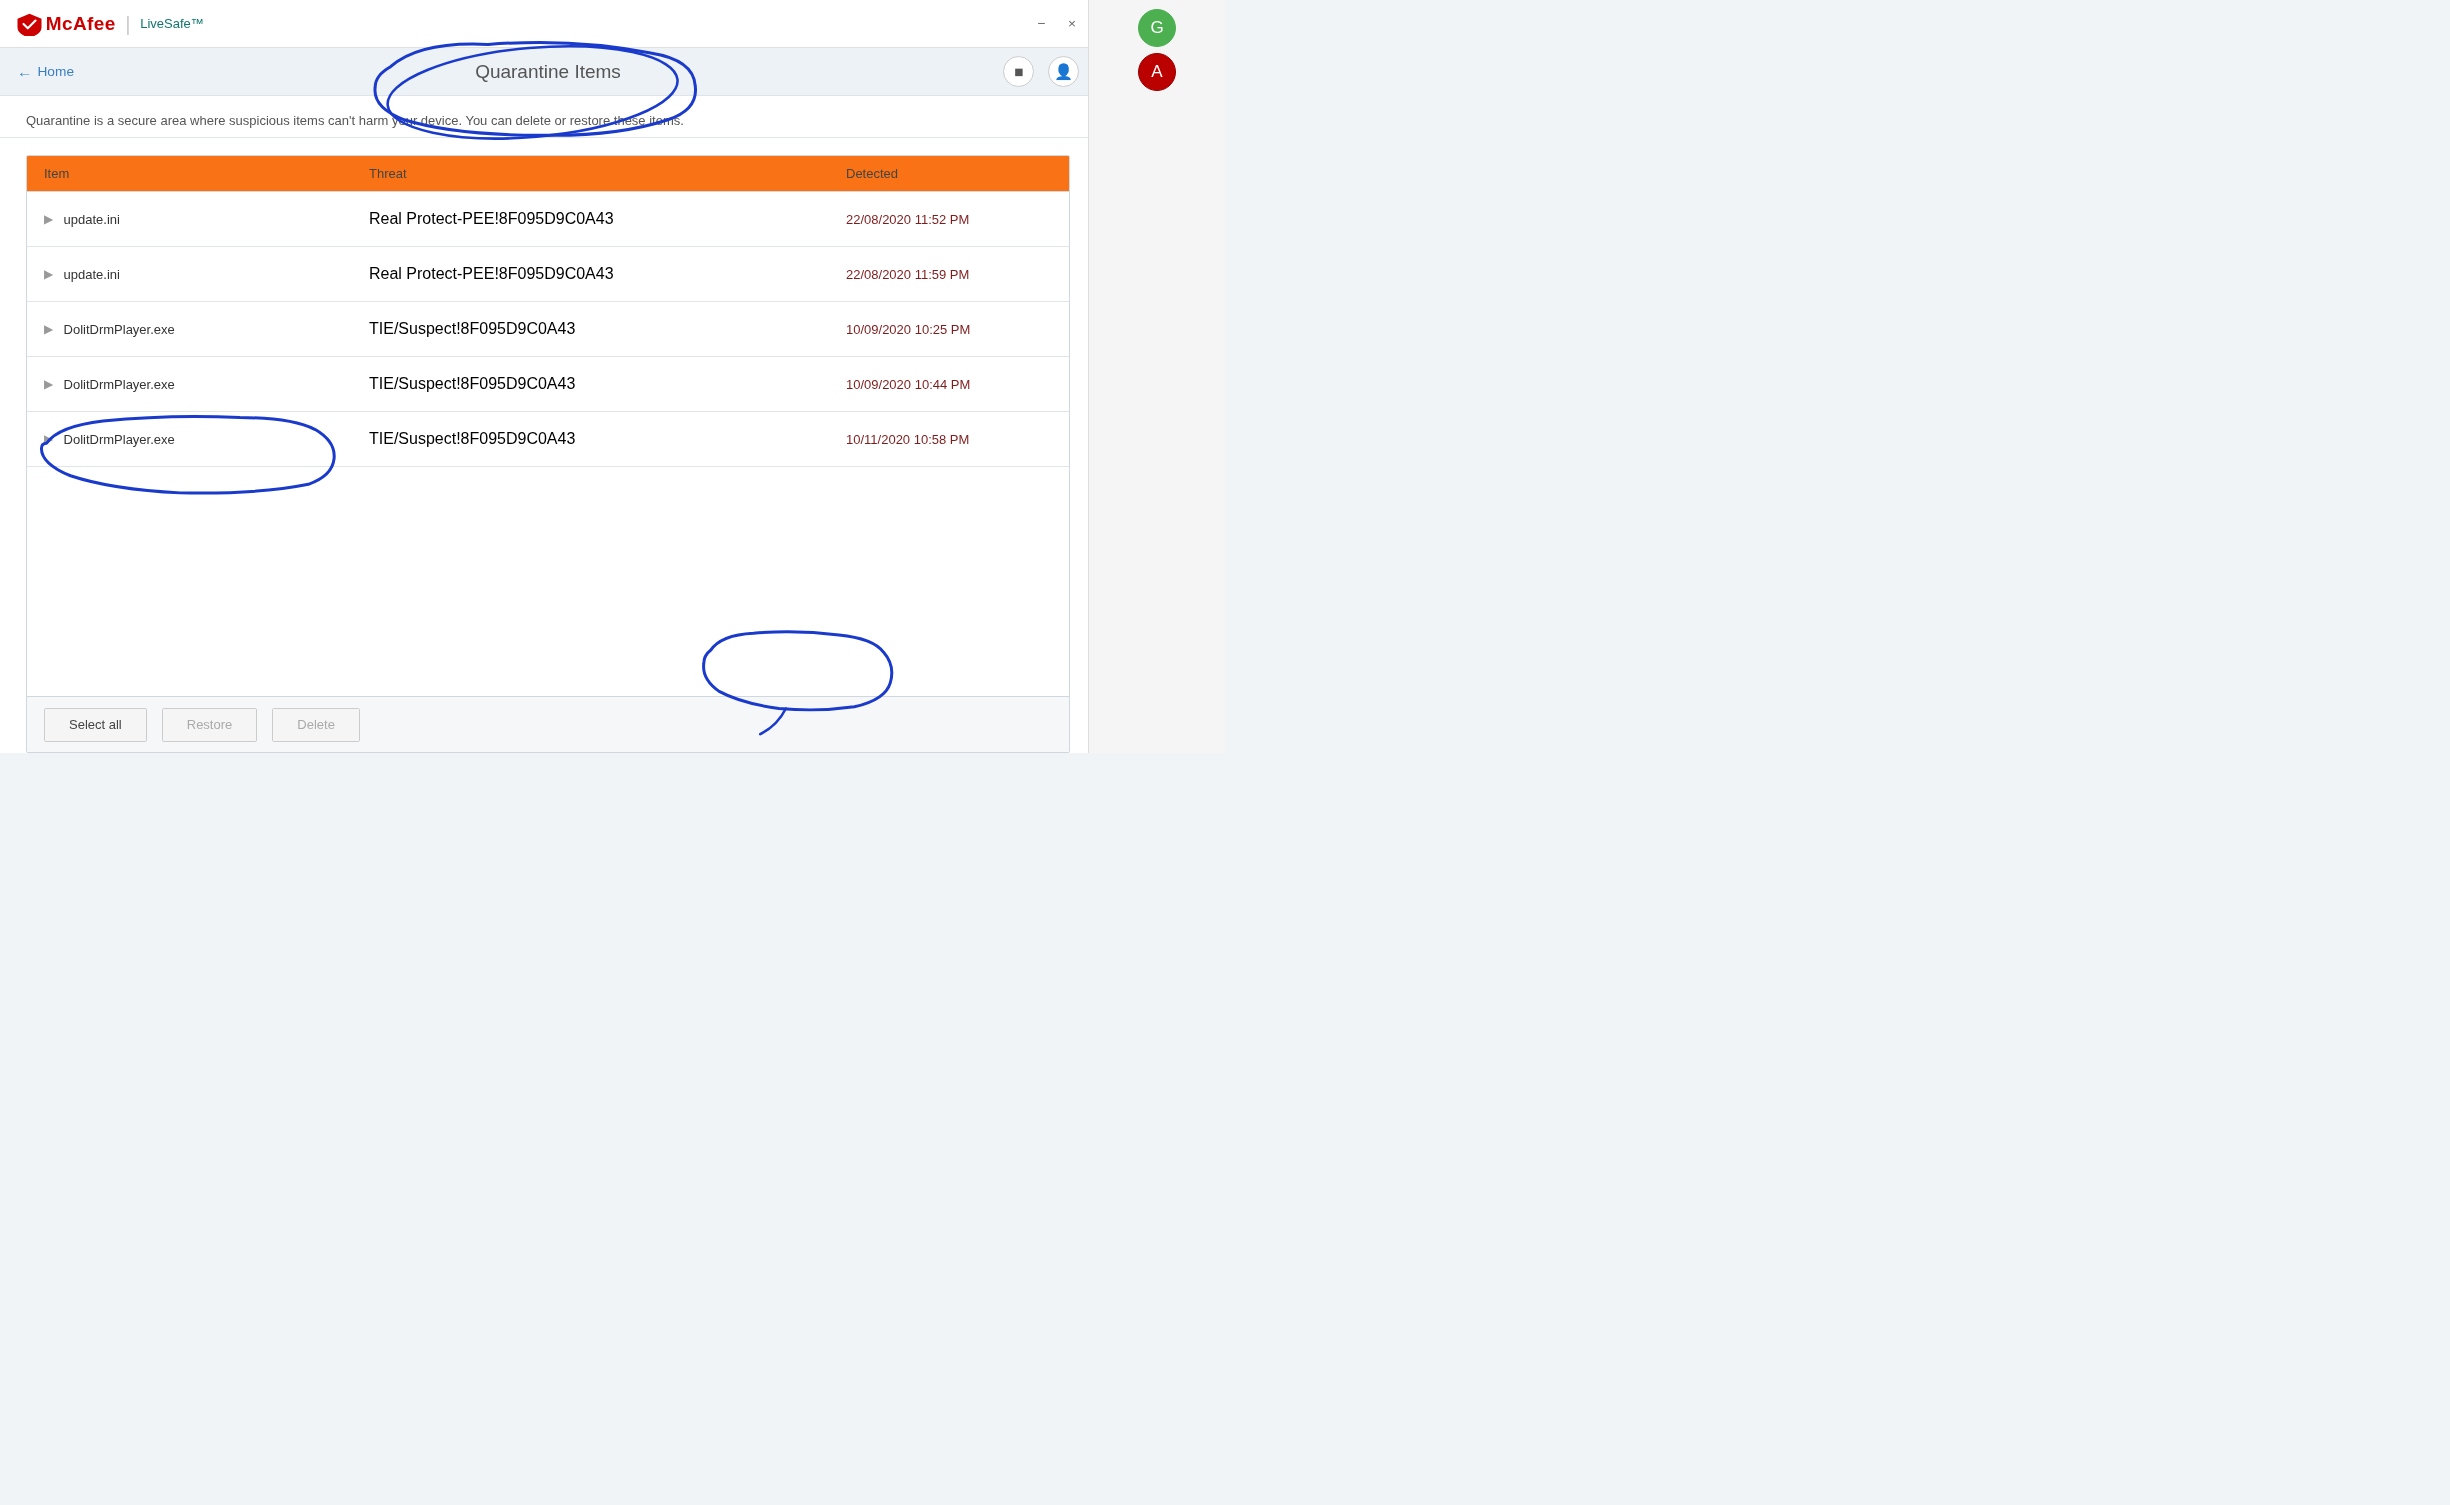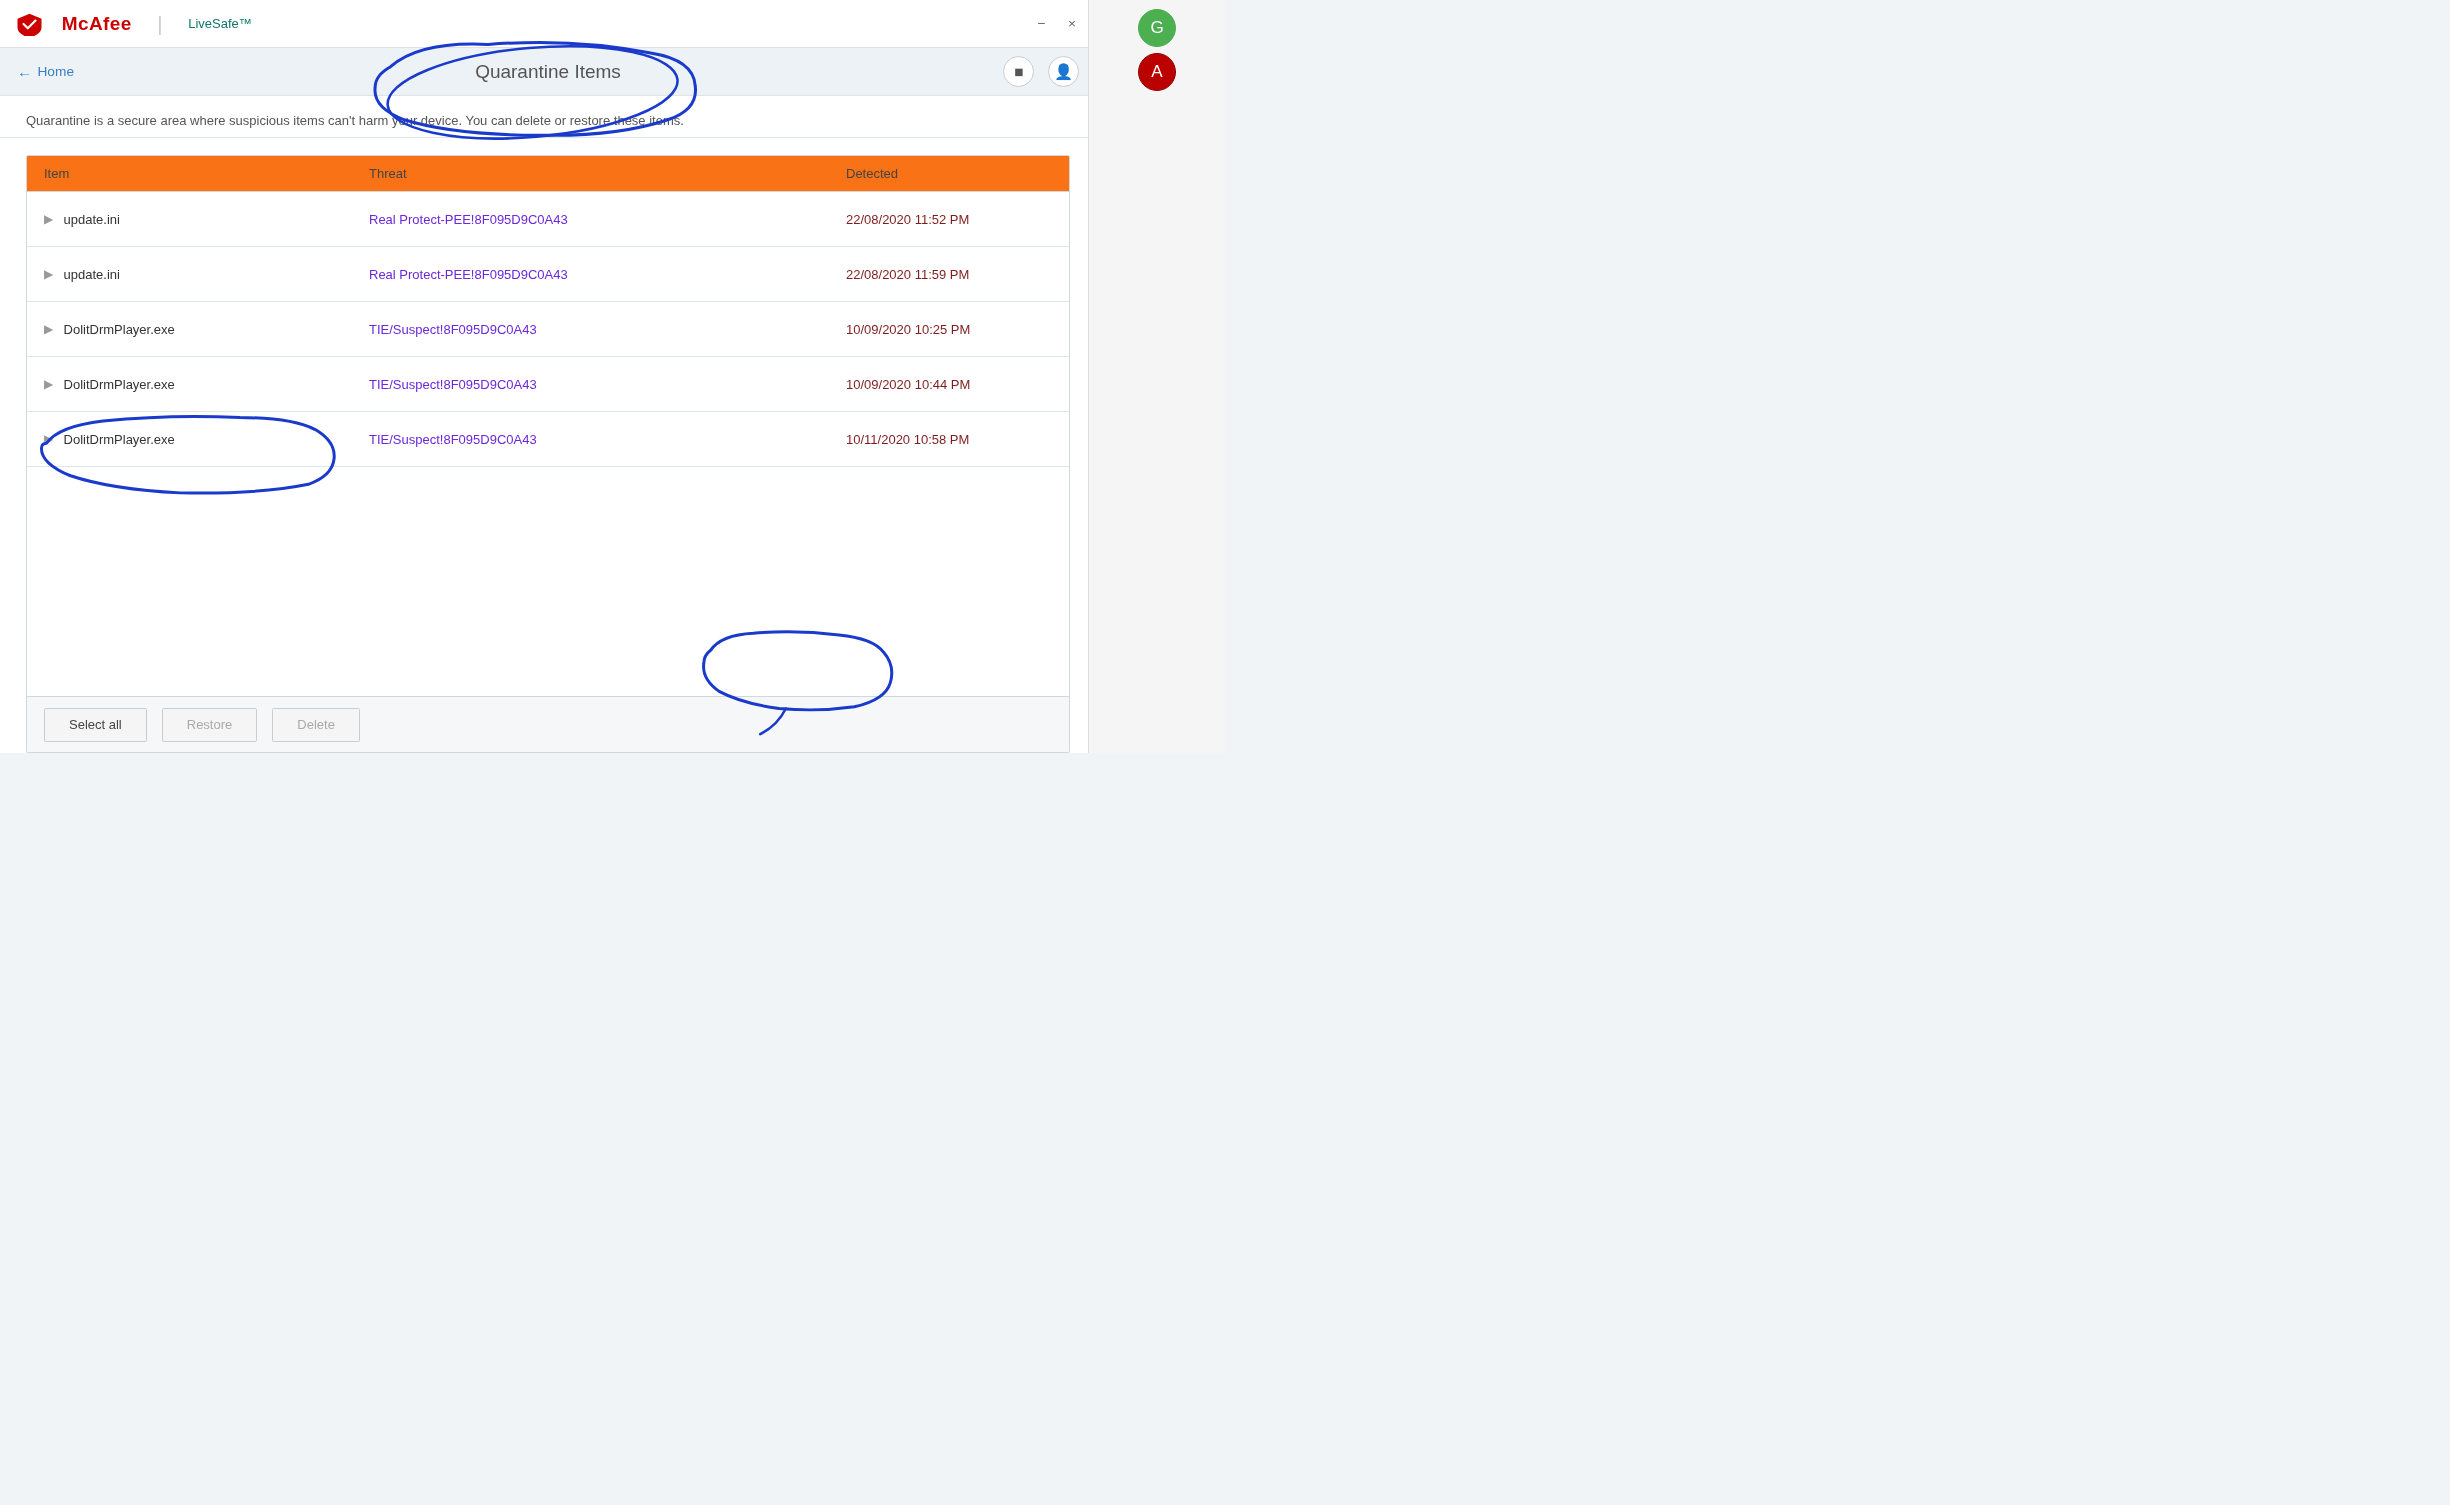--- a/index.html
+++ b/index.html
@@ -29,21 +29,21 @@
       background: #fff;
       border-bottom: 0.9px solid #e0e0e0;
       padding: 6.8px 13.7px;
       height: 48px;
       position: relative;
     }
 
     .logo-area {
       display: flex;
       align-items: center;
-      gap: 17px;
+      gap: 1px;
     }
 
     .mcafee-shield {
       width: 31px;
       height: 24px;
     }
 
     .brand-name {
       font-size: 19px;
       font-weight: bold;
@@ -218,22 +218,22 @@
       color: #999;
       font-size: 12px;
     }
 
     .row-filename {
       font-size: 13px;
       color: #333;
     }
 
     .row-threat {
-      font-size: 13px;
-      color: #6d28d9;
+      font-size: 16px;
+      color: #000000;
       padding: 0 17px;
     }
 
     .row-detected {
       font-size: 13px;
       color: #7f1d1d;
       padding: 0 17px;
     }
 
     

